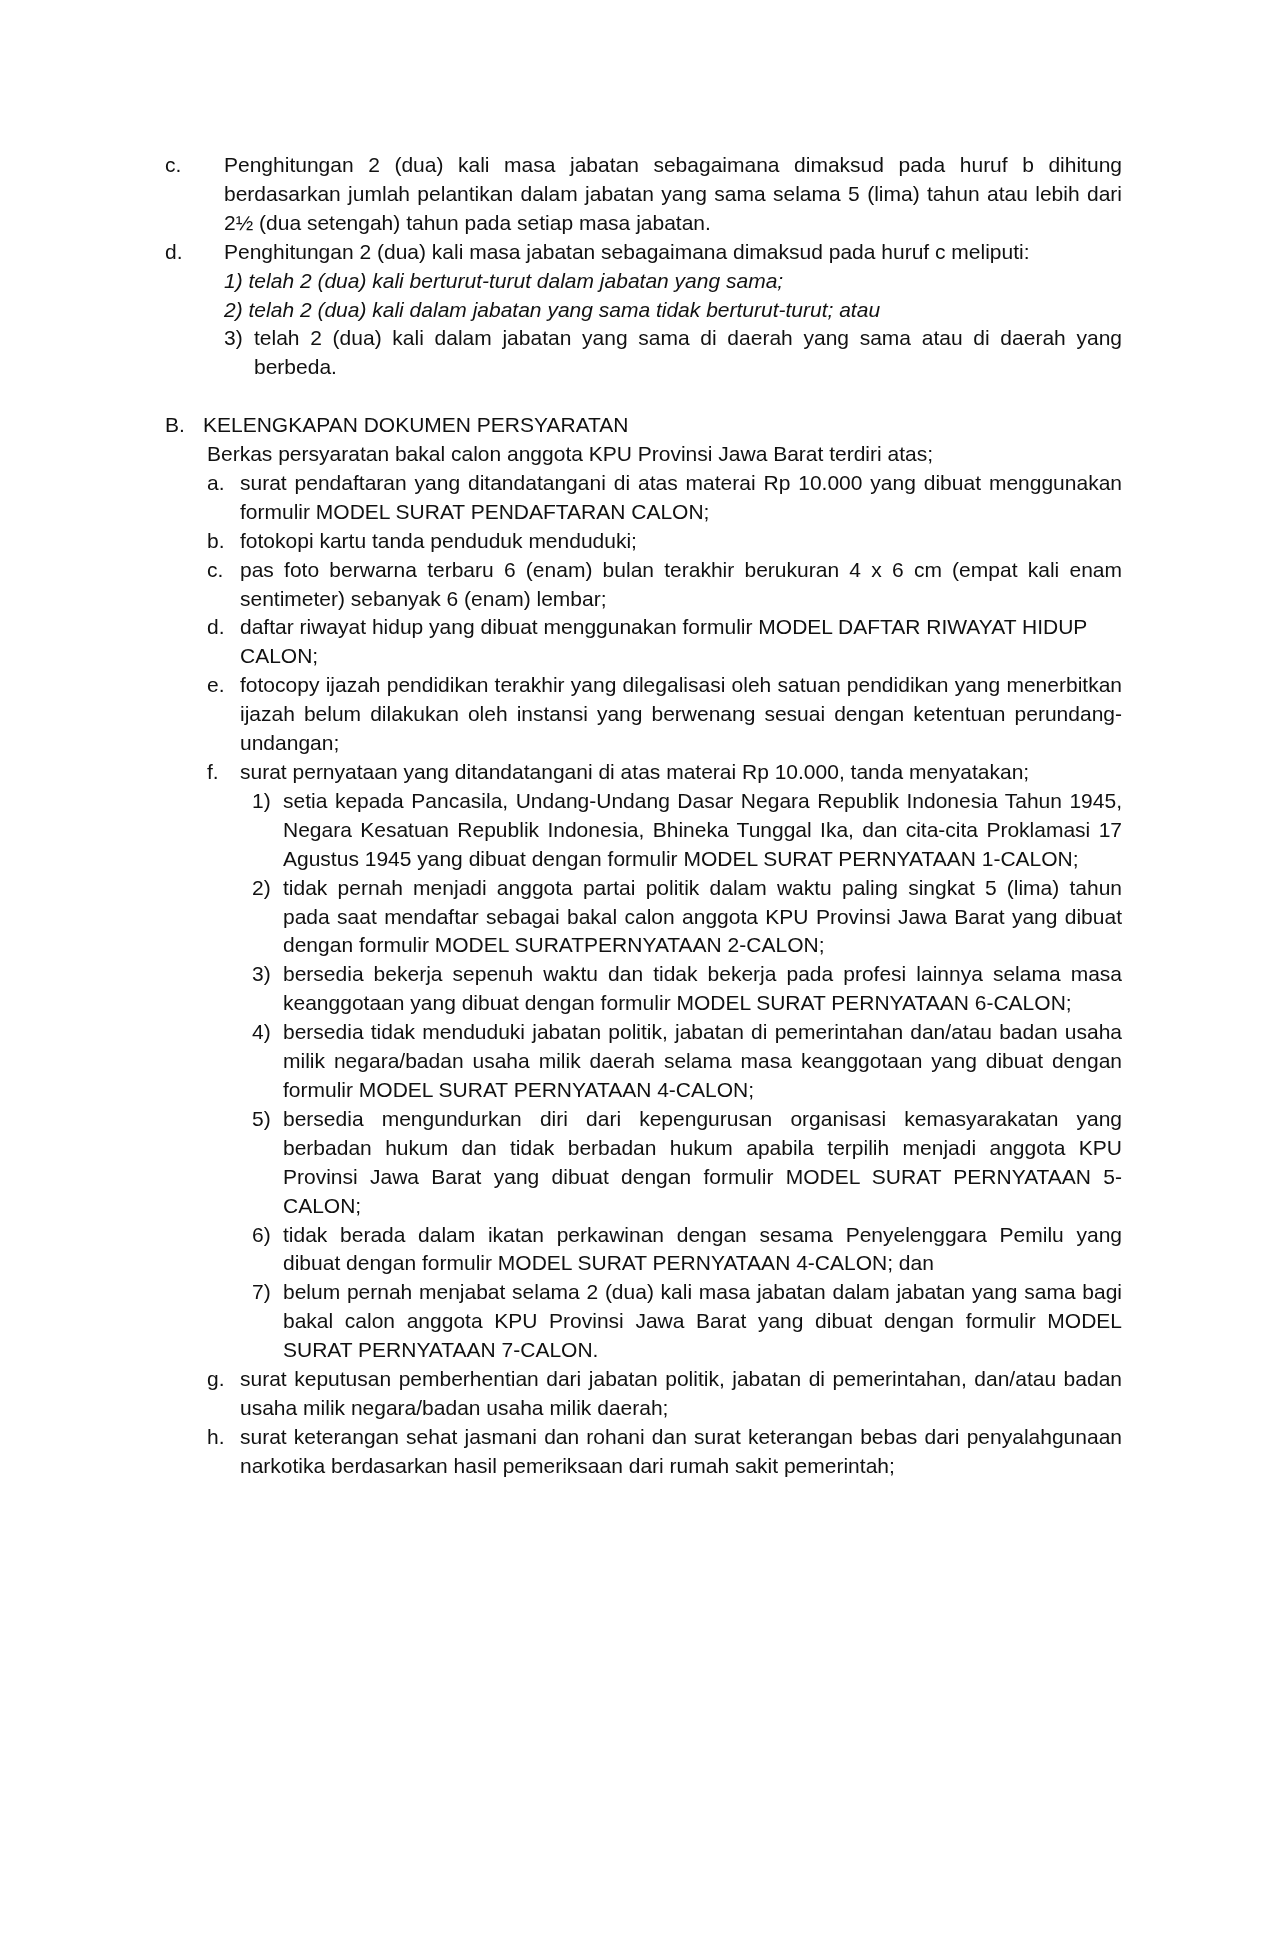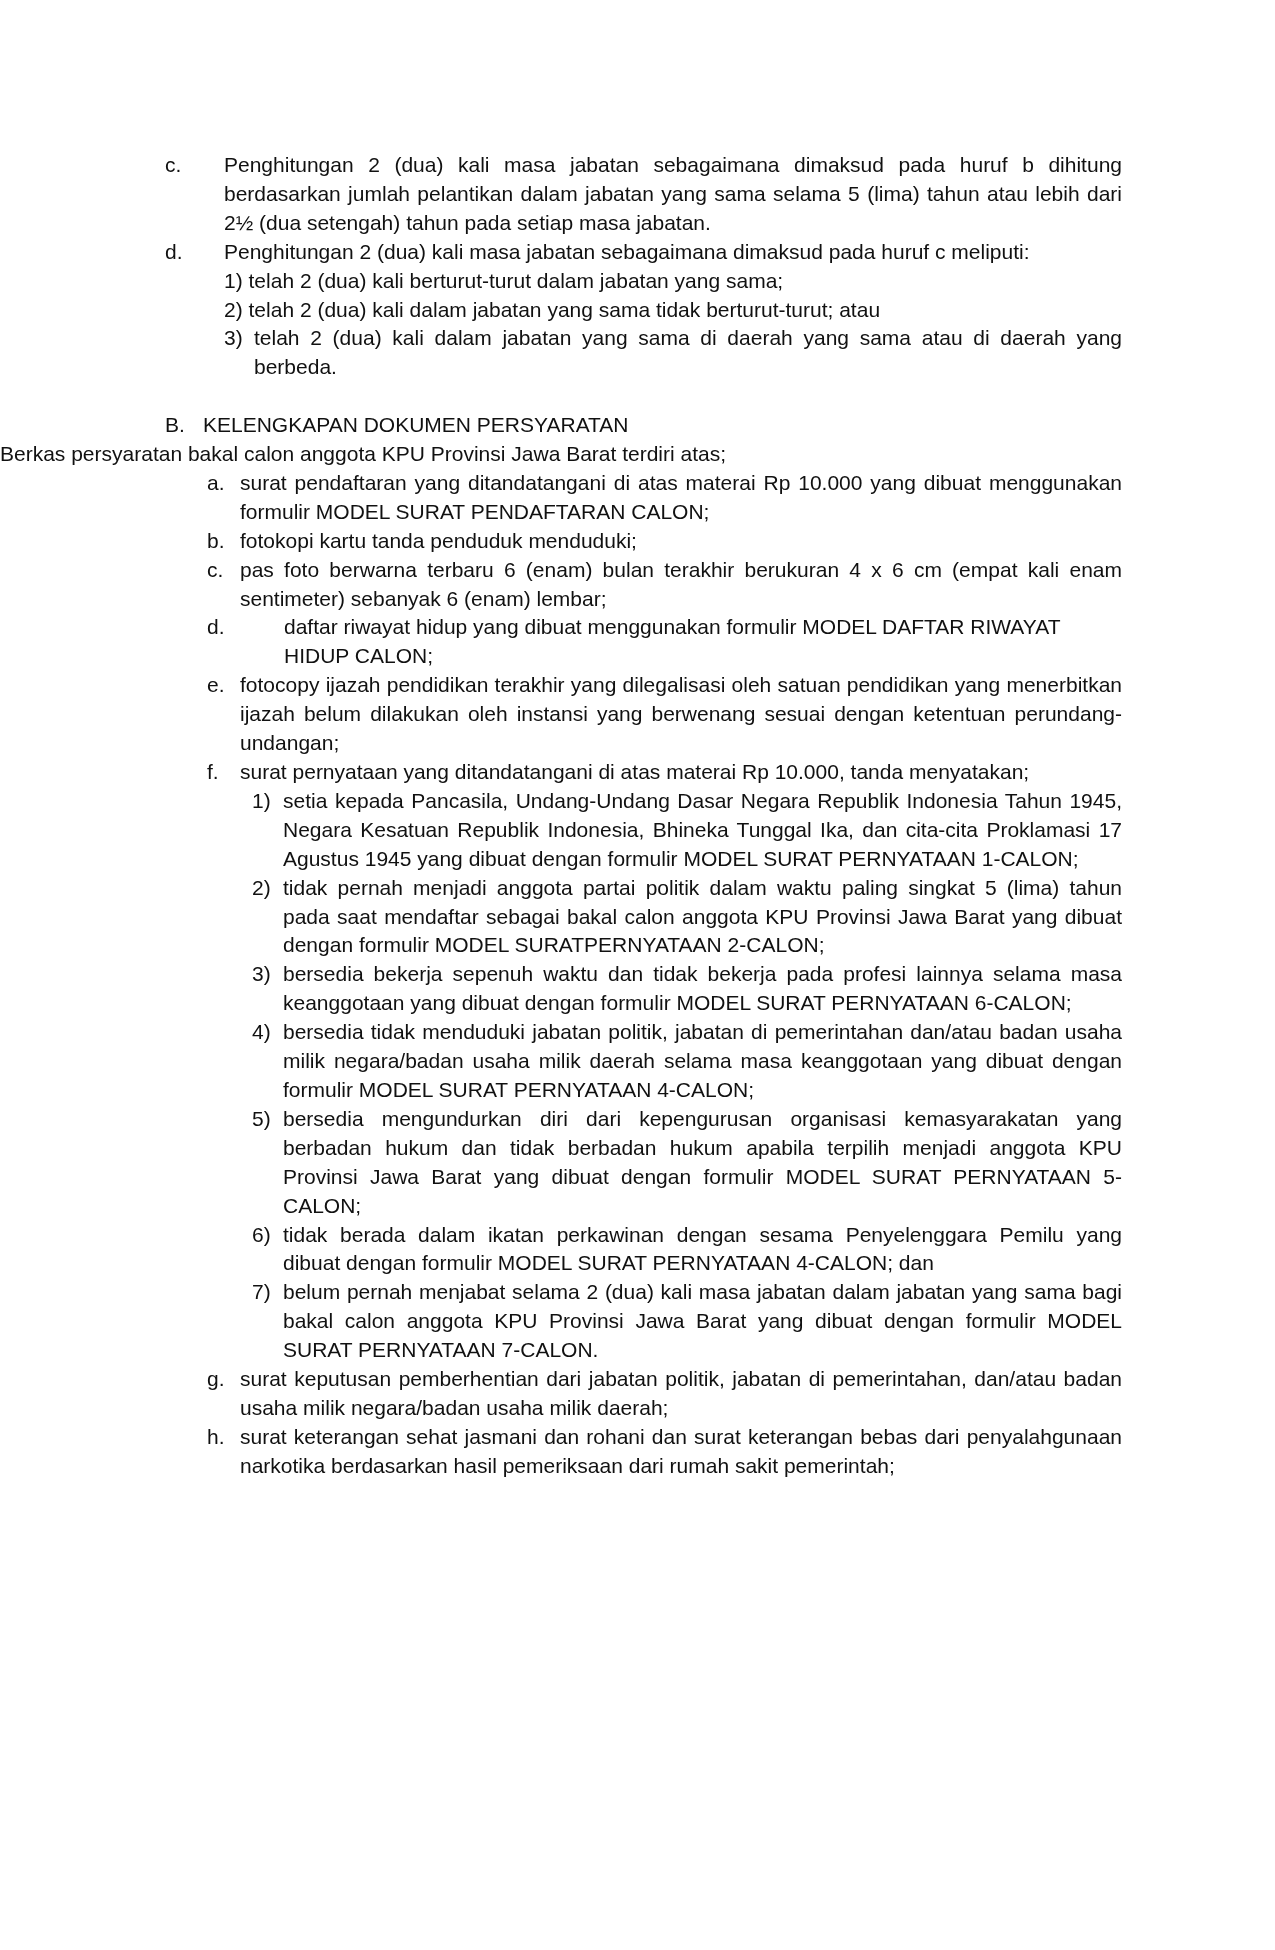--- a/index.html
+++ b/index.html
@@ -35,28 +35,28 @@
   .body-text {
     display: block;
     text-align: justify;
   }
   
   .a-item { margin-left: 224px; width: 898px; }
   .a-item > .marker { left: -59px; }
   .a-sub { margin-left: 224px; width: 898px; }
   .a-sub > .marker { left: 0; }
   .a-sub .body-text { padding-left: 30px; text-indent: 0; }
-  .a-sub.tight .body-text { padding-left: 0; text-indent: 0; }
+  .a-sub.tight .body-text { padding-left: 0; text-indent: 0; font-style: italic; }
 
   .gap { height: 28.9px; }
 
   
   .b-heading { margin-left: 203px; }
   .b-heading > .marker { left: -38px; }
-  .b-intro { }
+  .b-intro { margin-left: 207px; }
   .b-item { margin-left: 240px; width: 882px; }
   .b-item > .marker { left: -33px; }
   .b-sub { margin-left: 283px; width: 839px; }
   .b-sub > .marker { left: -31px; }
 </style>
 </head>
 <body>
 
 <div class="page">
 
@@ -102,21 +102,21 @@
   <div class="row b-item">
     <span class="marker">b.</span>
     <span class="body-text">fotokopi kartu tanda penduduk menduduki;</span>
   </div>
   <div class="row b-item">
     <span class="marker">c.</span>
     <span class="body-text">pas foto berwarna terbaru 6 (enam) bulan terakhir berukuran 4 x 6 cm (empat kali enam sentimeter) sebanyak 6 (enam) lembar;</span>
   </div>
   <div class="row b-item">
     <span class="marker">d.</span>
-    <span class="body-text" style="text-align:left;margin-left:44px;">daftar riwayat hidup yang dibuat menggunakan formulir MODEL DAFTAR RIWAYAT HIDUP CALON;</span>
+    <span class="body-text" style="text-align:left;">daftar riwayat hidup yang dibuat menggunakan formulir MODEL DAFTAR RIWAYAT HIDUP CALON;</span>
   </div>
   <div class="row b-item">
     <span class="marker">e.</span>
     <span class="body-text">fotocopy ijazah pendidikan terakhir yang dilegalisasi oleh satuan pendidikan yang menerbitkan ijazah belum dilakukan oleh instansi yang berwenang sesuai dengan ketentuan perundang-undangan;</span>
   </div>
   <div class="row b-item">
     <span class="marker">f.</span>
     <span class="body-text">surat pernyataan yang ditandatangani di atas materai Rp 10.000, tanda menyatakan;</span>
   </div>
 

